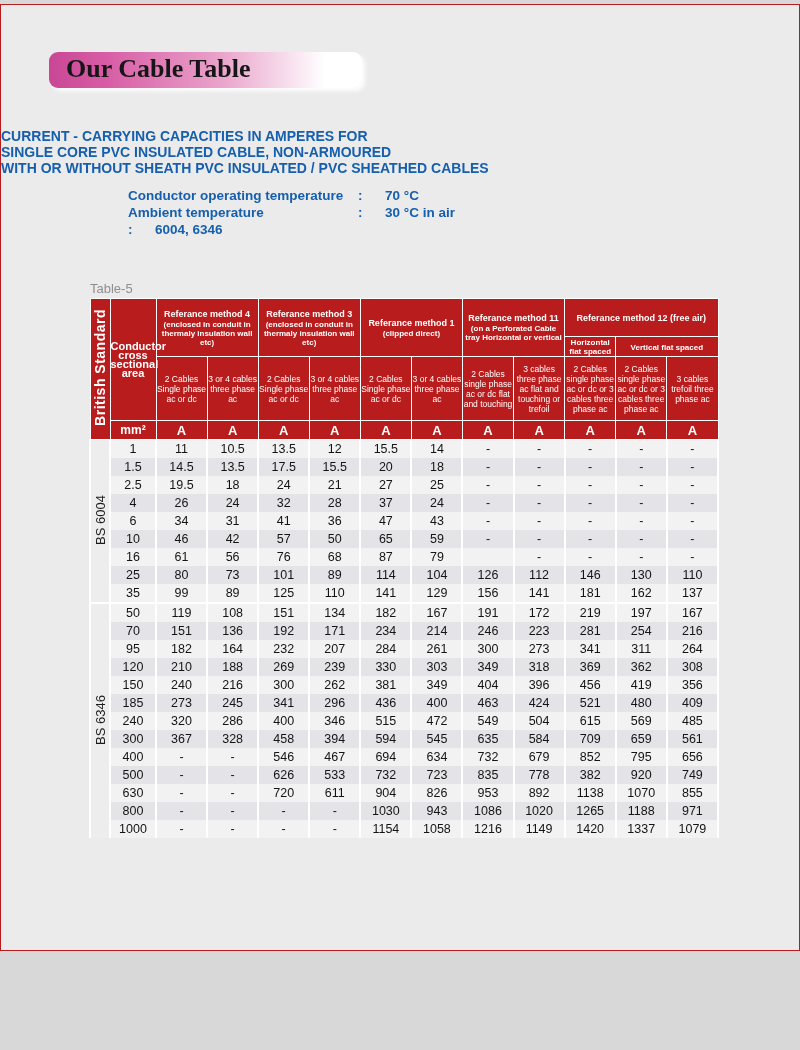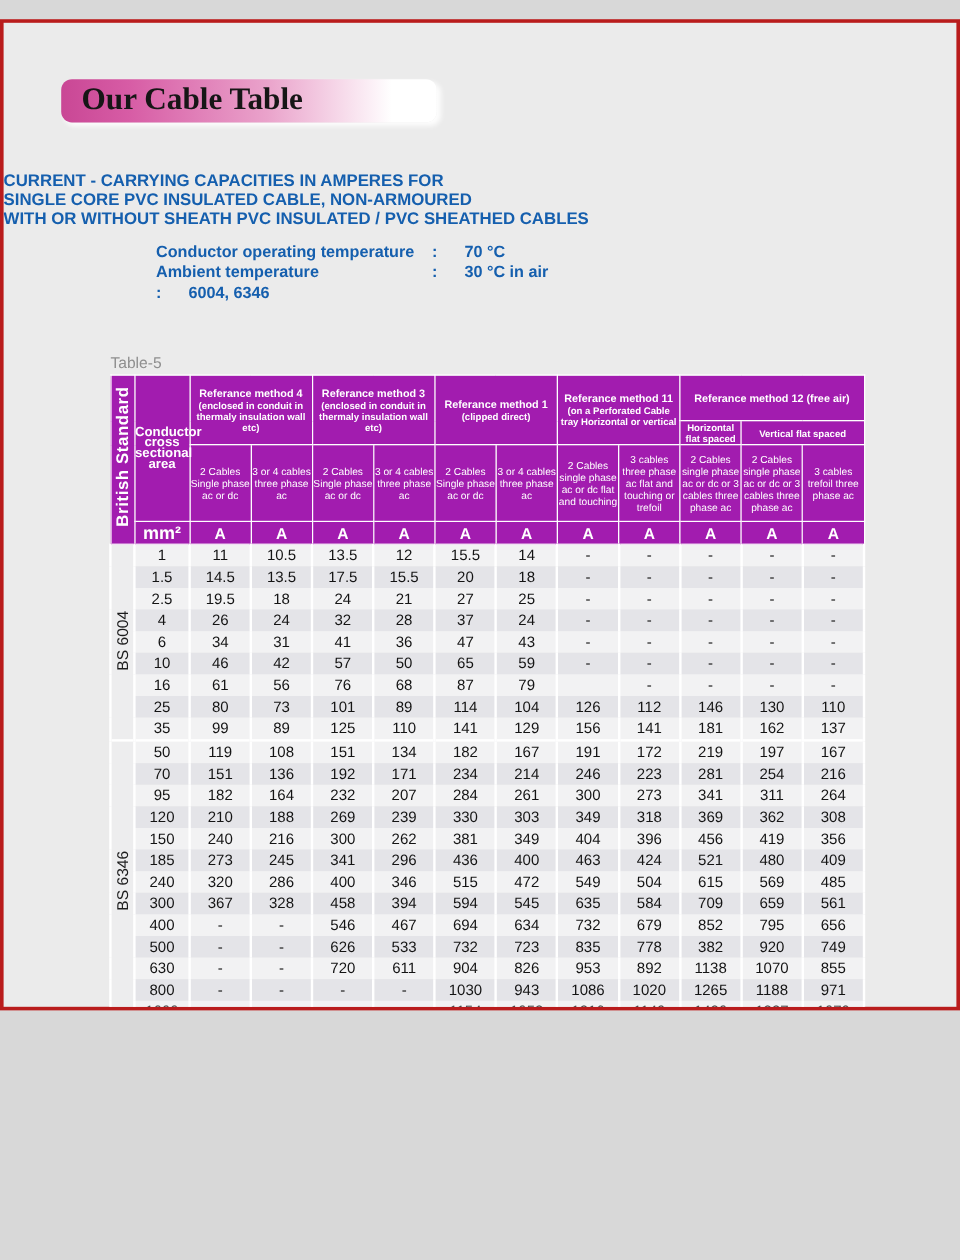--- a/index.html
+++ b/index.html
@@ -1,18 +1,18 @@
 <!DOCTYPE html>
 <html><head>
 <meta charset="utf-8">
 <style>
   html,body { margin:0; padding:0; background:#d8d8d8; }
   .page {
-    position:relative; width:800px; height:826px; margin:16px auto;
-    background:#ebebeb; border:3px solid #b91c1c; box-sizing:border-box;
+    position:relative; width:800px; height:947px; margin:4px auto;
+    background:#ebebeb; border:1px solid #b91c1c; box-sizing:border-box;
     font-family:"Liberation Sans", sans-serif; overflow:hidden;
   }
   
   .banner {
     position:absolute; left:48px; top:47px; width:313px; height:36px;
     border-radius:9px;
     background:linear-gradient(90deg,#c94795 0%,#d75ca5 18%,#eaa3cb 55%,#ffffff 88%);
     box-shadow:3px 3px 4px rgba(255,255,255,0.9);
   }
   .banner-text {
@@ -29,28 +29,28 @@
   .spec-label { width:230px; }
   .spec-colon { width:27px; }
   .table-label { position:absolute; top:276px; left:89px; color:#8f8f8f; font-size:13px; }
   
   table.cable {
     position:absolute; top:293px; left:88px; width:630px;
     border-collapse:collapse; table-layout:fixed;
   }
   table.cable th, table.cable td { padding:0; margin:0; }
   th.hdr {
-    background:#a21caf; color:#ffffff; border:1px solid #ffffff;
+    background:#b91c1c; color:#ffffff; border:1px solid #ffffff;
     text-align:center; vertical-align:middle; font-weight:bold;
   }
   .method-title { font-size:9px; line-height:10px; font-weight:bold; }
   .method-sub  { font-size:8px;  line-height:9px;  font-weight:bold; margin-top:1px; }
   th.desc { font-weight:normal; font-size:8.5px; line-height:10px; }
   .r1 { height:38px; } .r2 { height:17px; } .r3 { height:64px; } .r4 { height:19px; }
-  .unit-area { font-size:15px; font-weight:normal; }
+  .unit-area { font-size:12px; font-weight:normal; }
   .unit-amp  { font-size:13px; font-weight:bold; }
   .vertical-white {
     writing-mode:vertical-rl; transform:rotate(180deg);
     font-size:14px; font-weight:bold; letter-spacing:0.5px; display:inline-block;
   }
   .vertical-dark {
     writing-mode:vertical-rl; transform:rotate(180deg);
     font-size:13px; font-weight:normal; color:#1c1c1c; display:inline-block;
   }
   tbody td {

